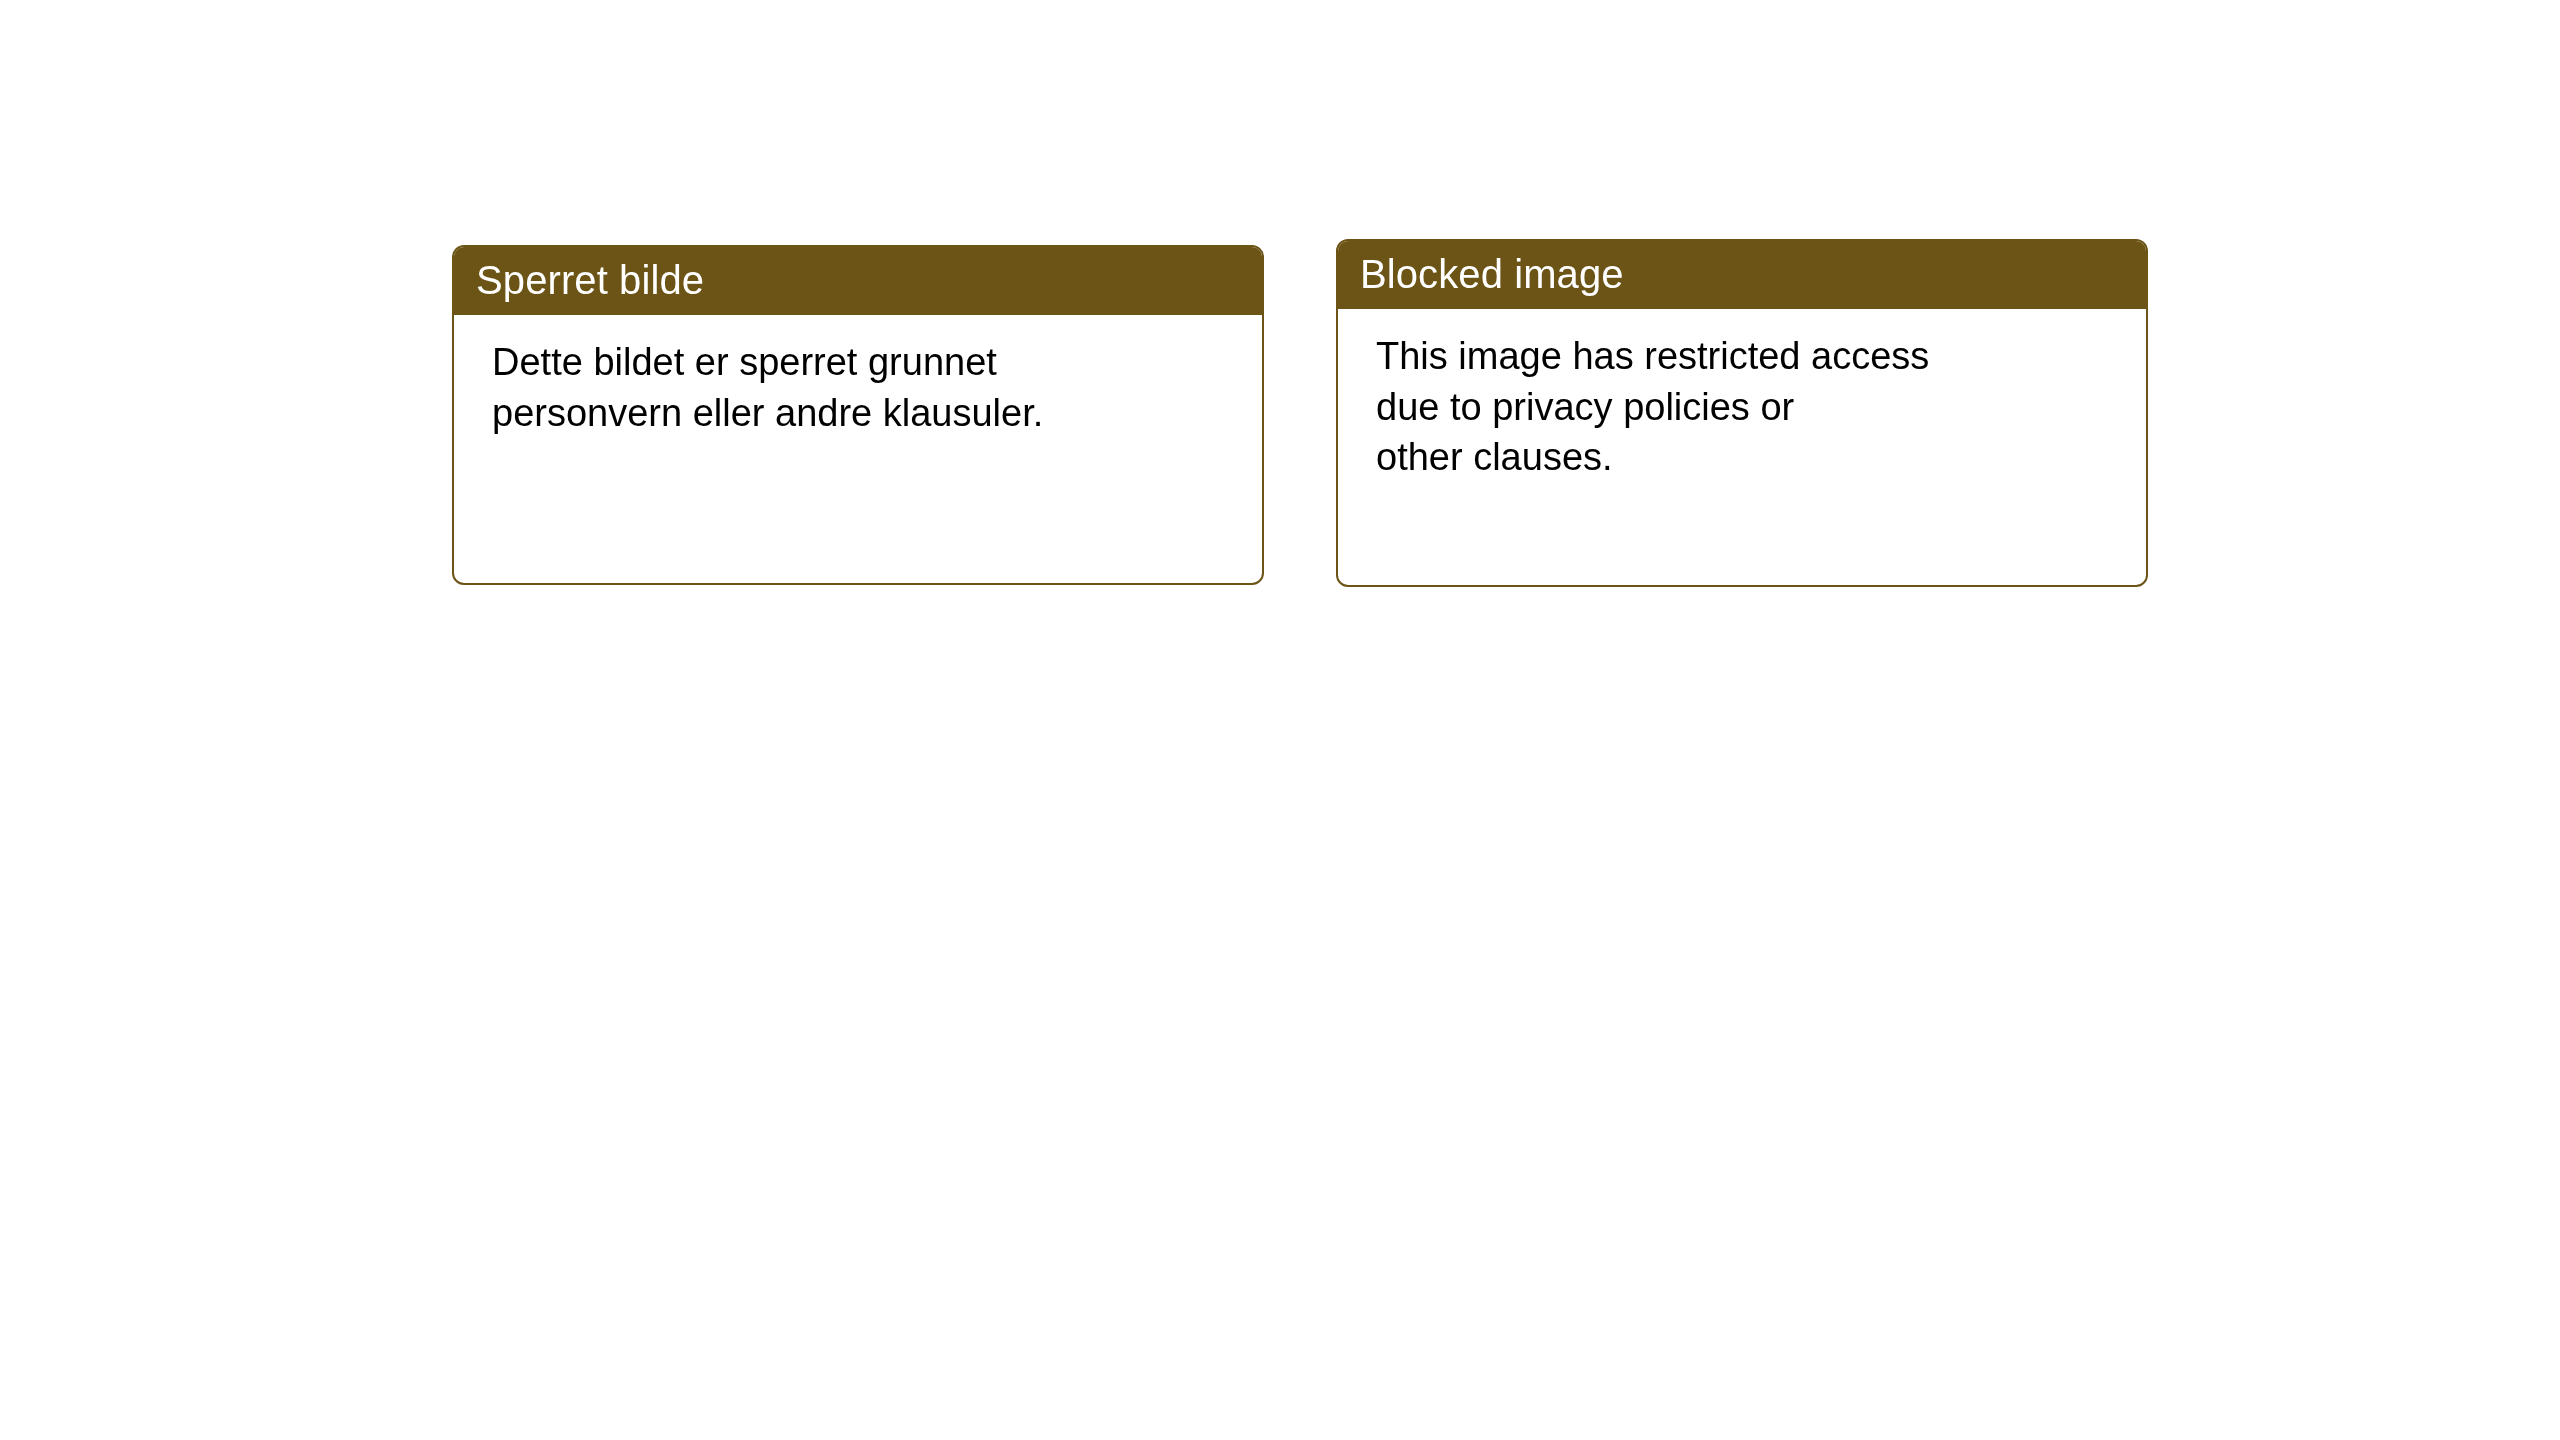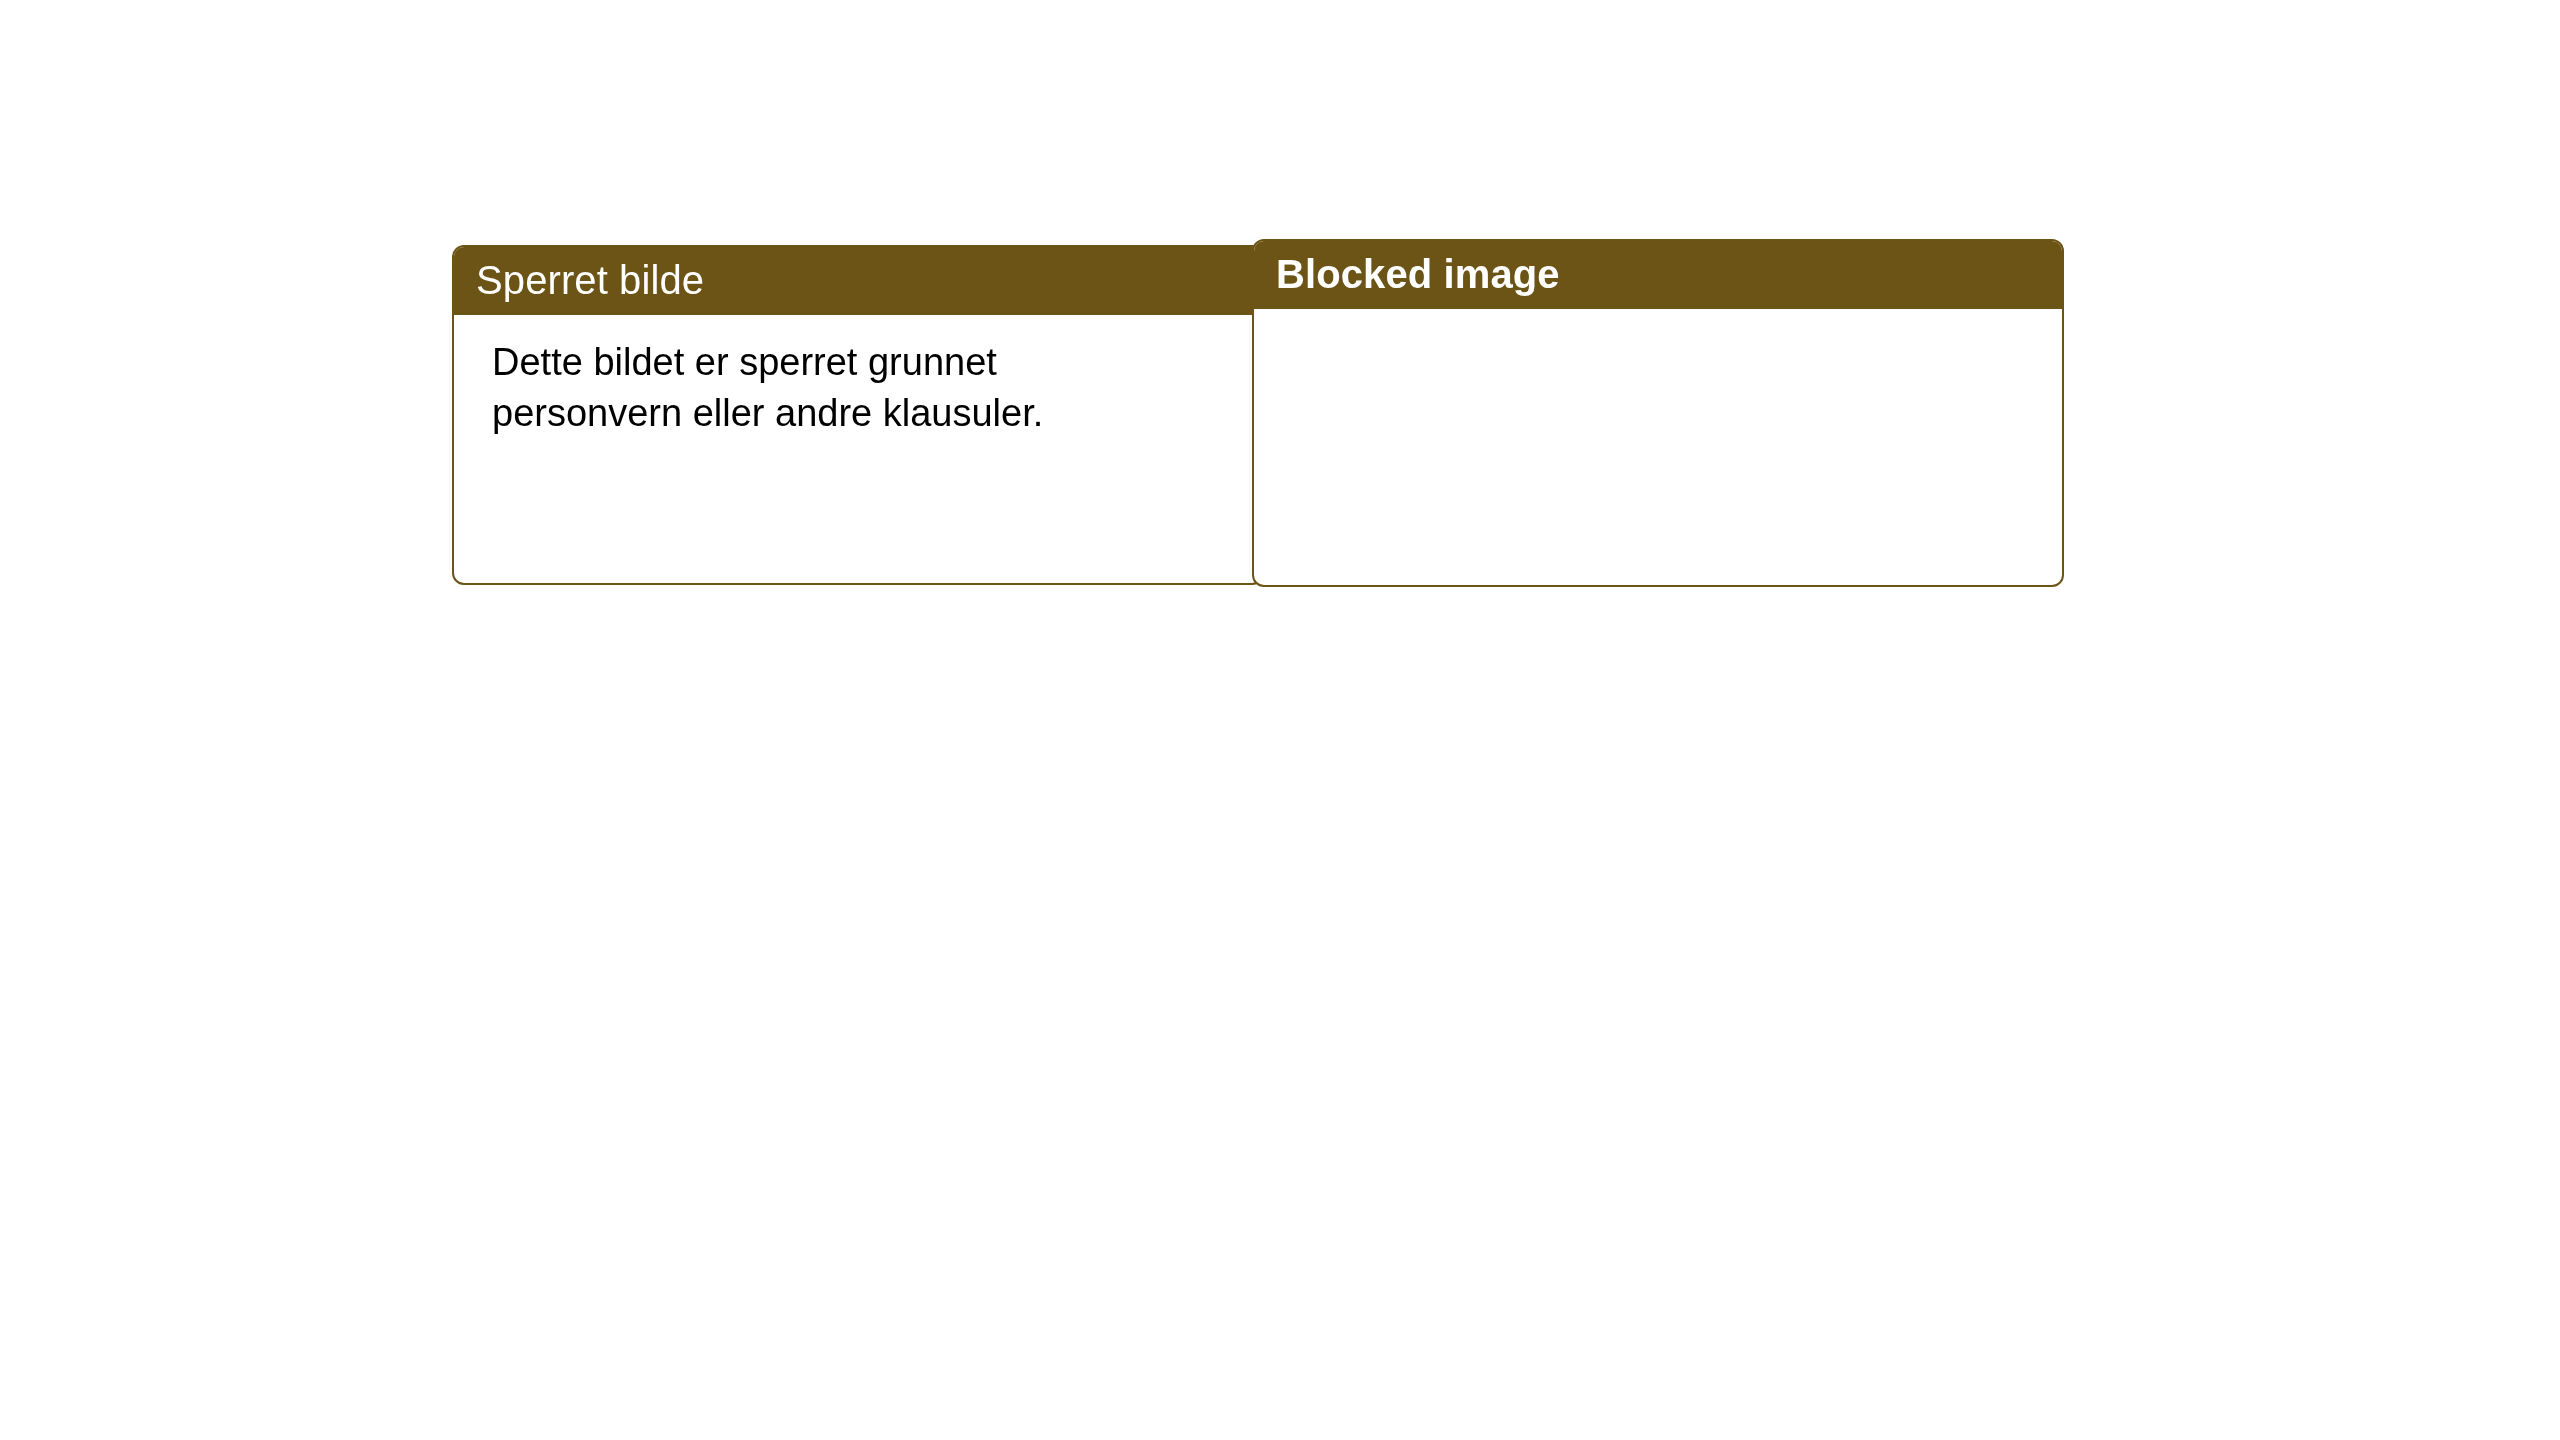--- a/index.html
+++ b/index.html
@@ -48,35 +48,37 @@
     white-space: pre-line;
   }
   
   #card-no {
     left: 452px;
     top: 245px;
     width: 812px;
     height: 340px;
   }
   #card-en {
-    left: 1252px;
+    left: 1336px;
     top: 239px;
     width: 812px;
     height: 348px;
-    font-weight: bold;
   }
 </style>
 </head>
 <body>
 
 <div class="stage">
 
   <div class="notice-card" id="card-no">
     <div class="card-header">Sperret bilde</div>
     <div class="card-body">Dette bildet er sperret grunnet
 personvern eller andre klausuler.</div>
   </div>
 
   <div class="notice-card" id="card-en">
     <div class="card-header">Blocked image</div>
+    <div class="card-body">This image has restricted access
+due to privacy policies or
+other clauses.</div>
   </div>
 
 </div>
 
 </body></html>

